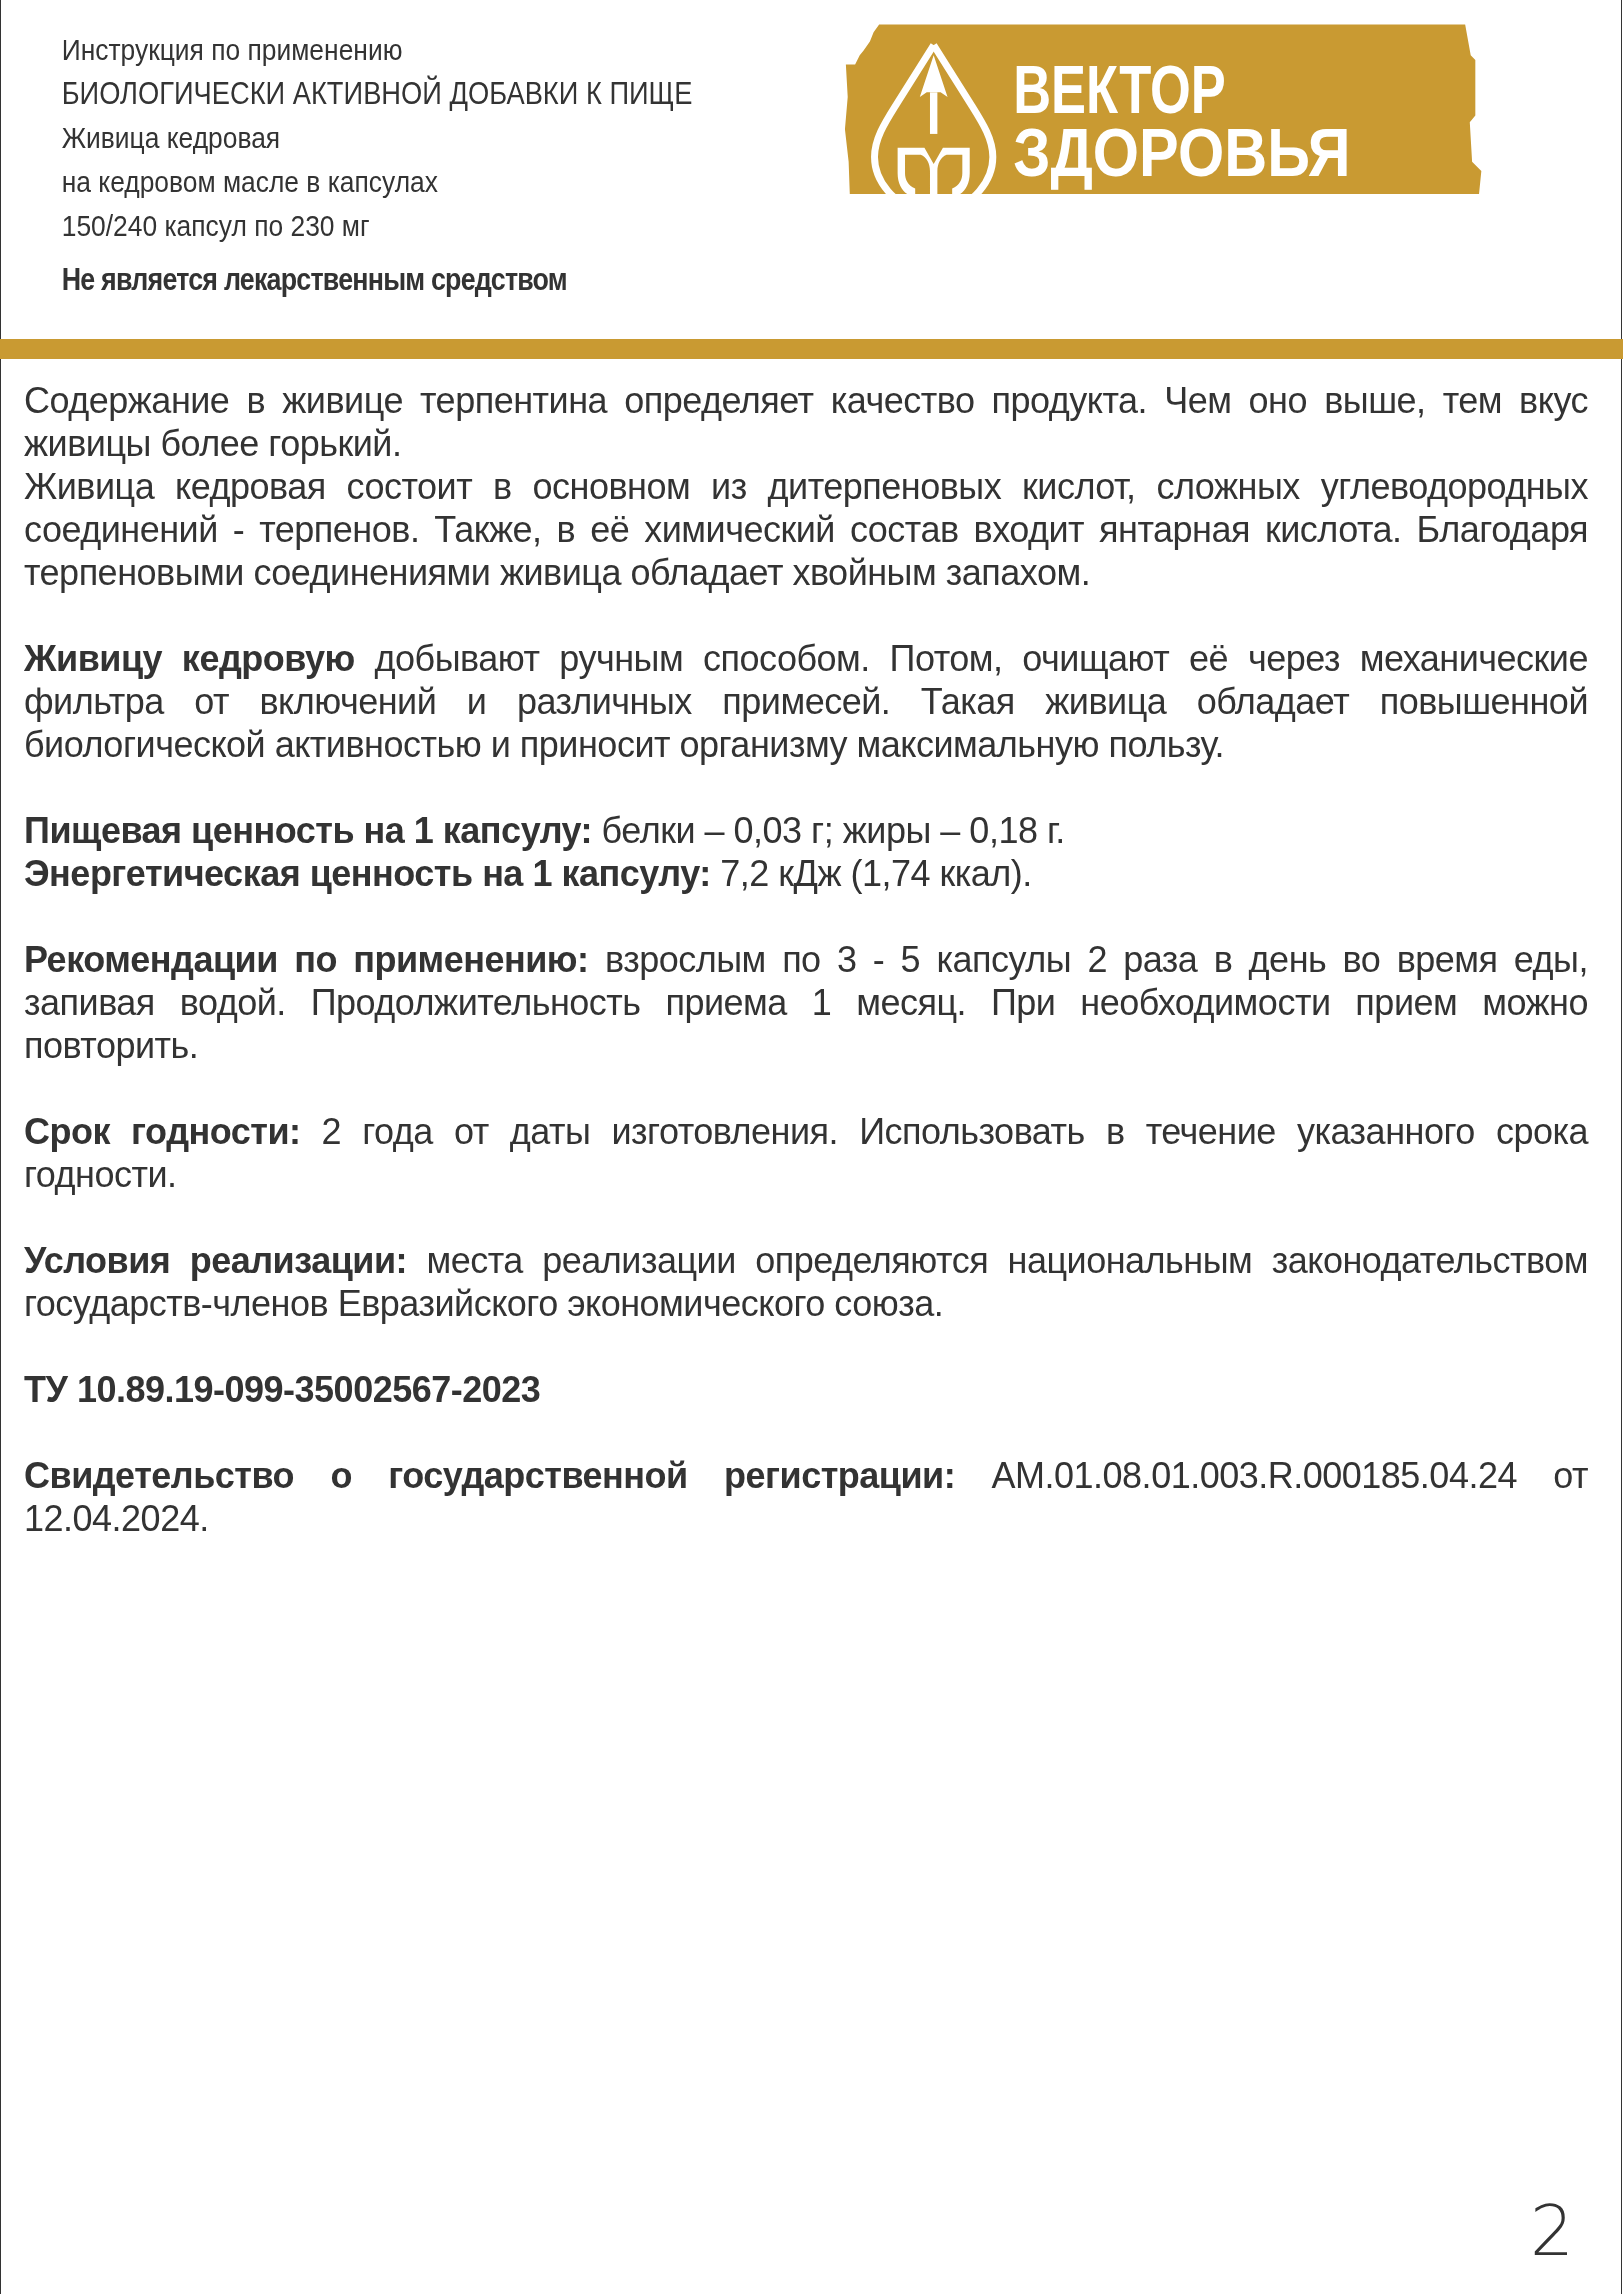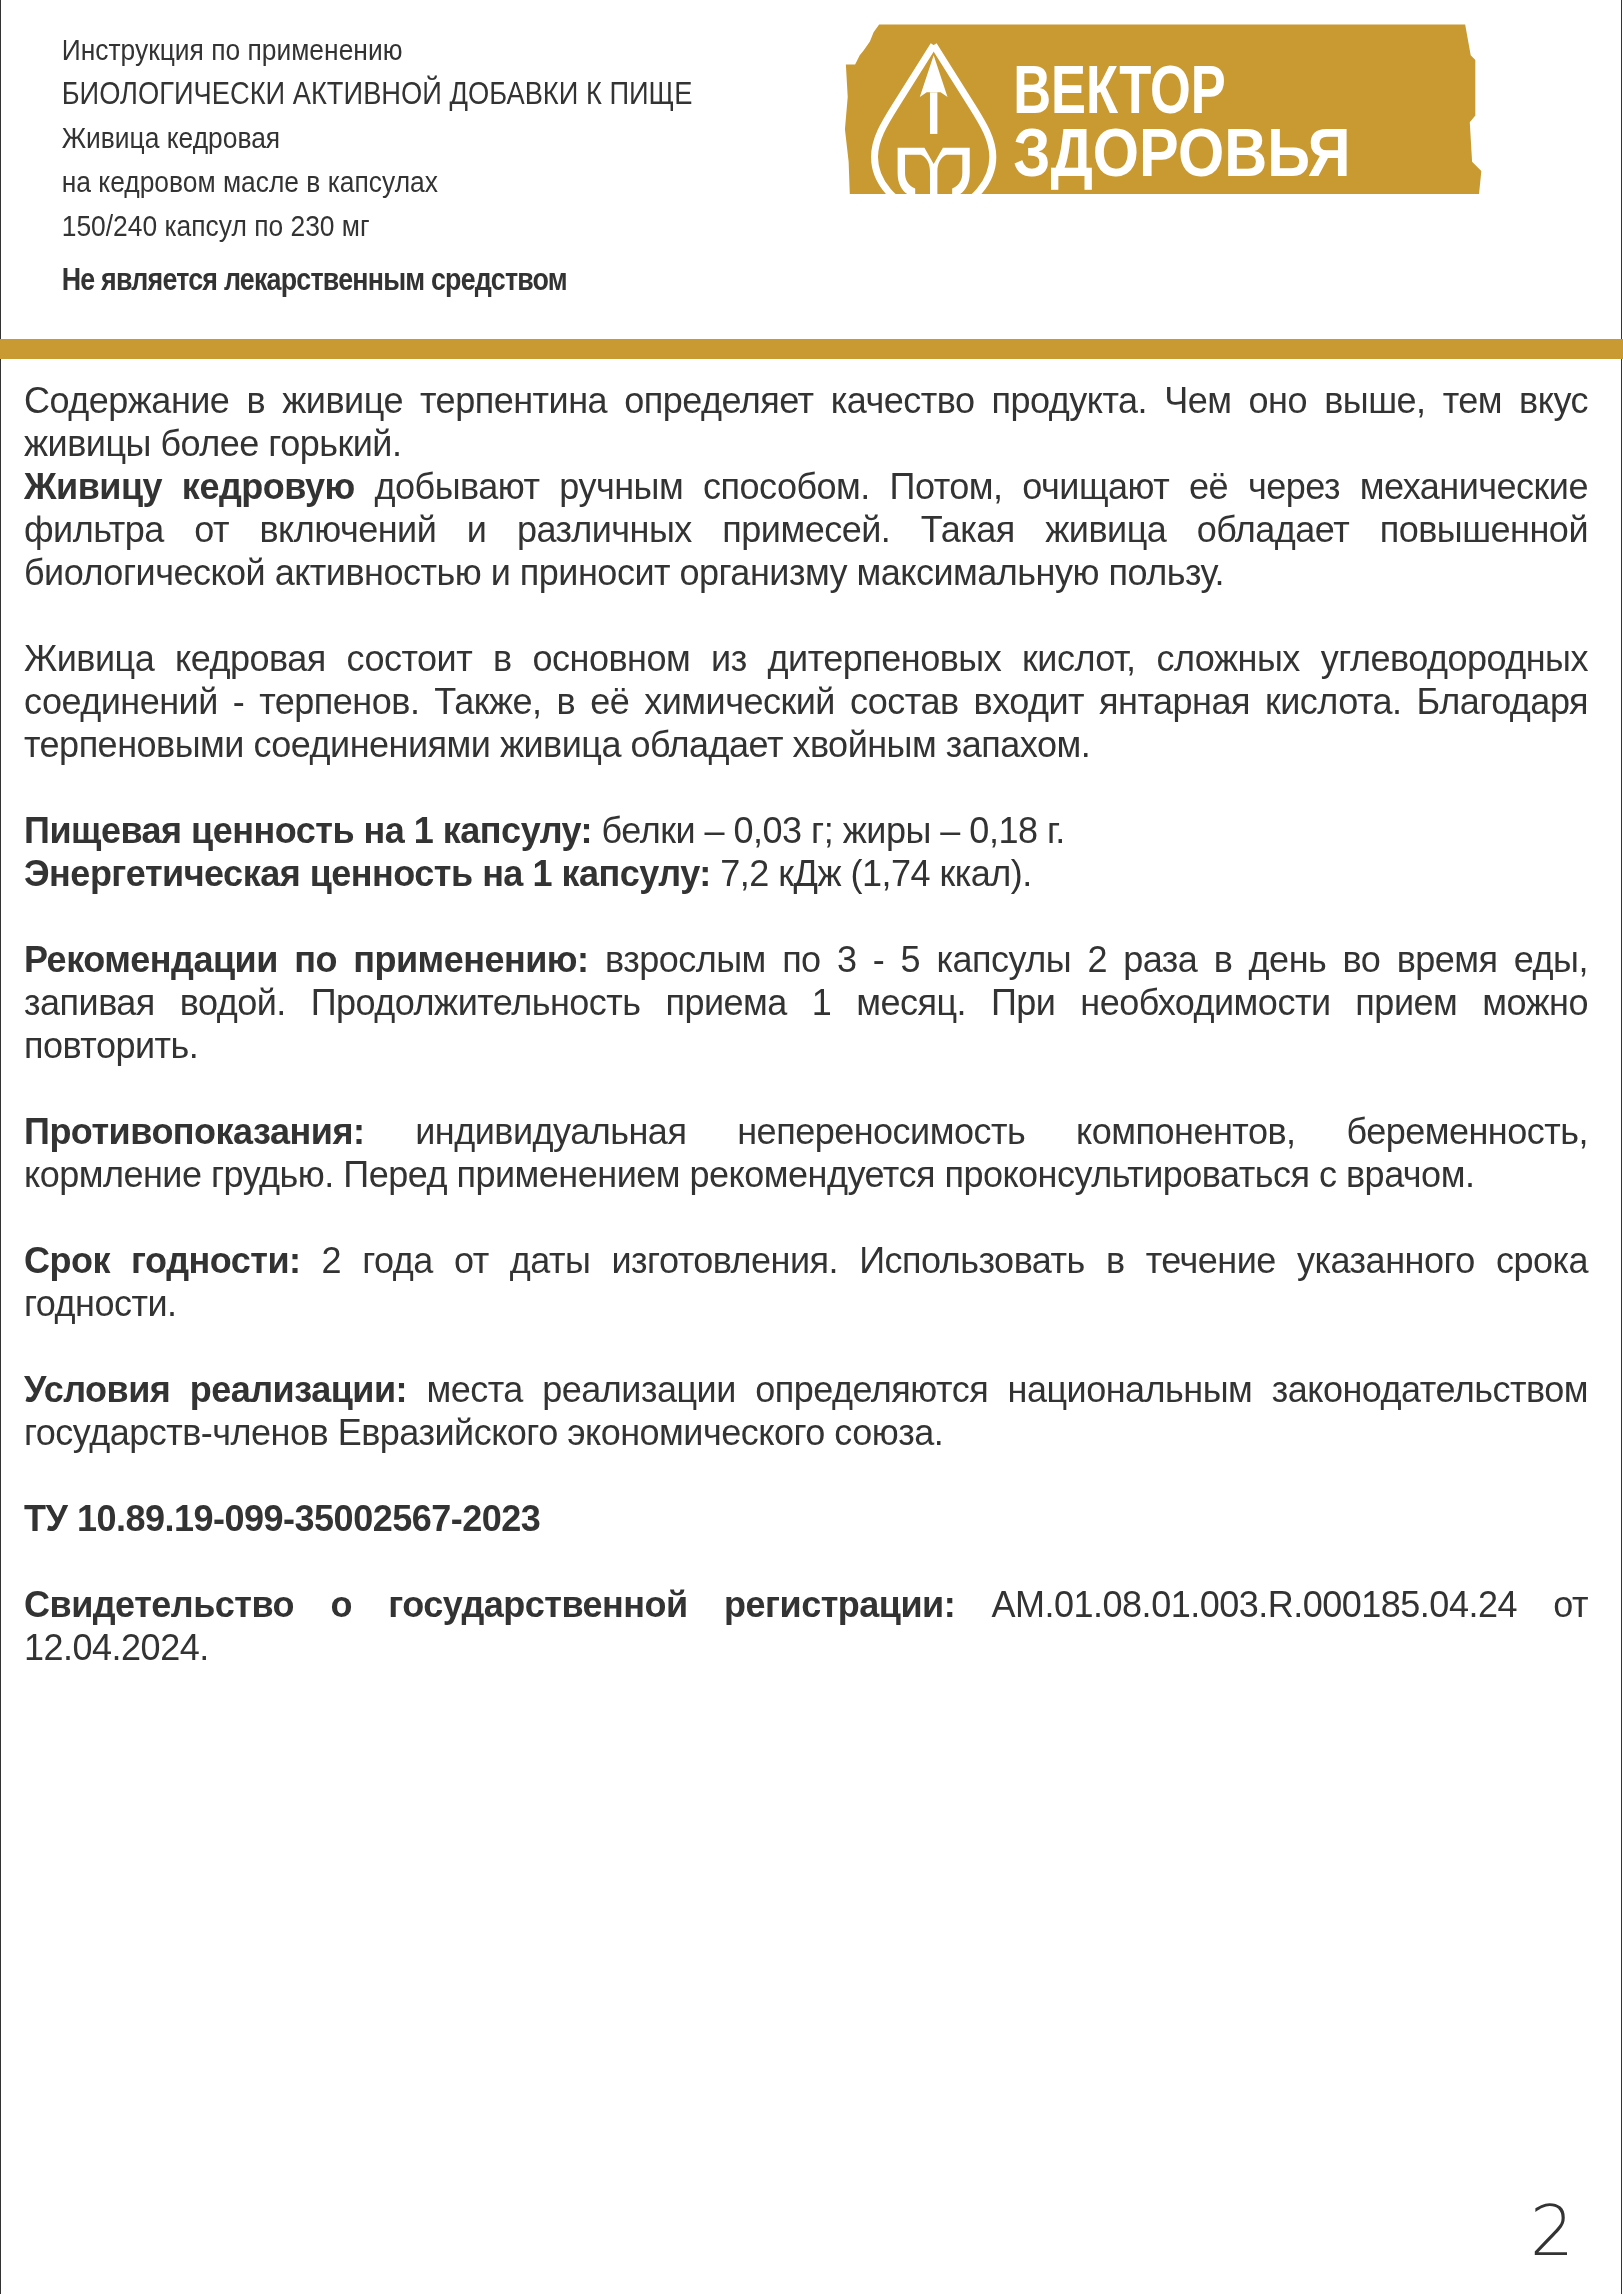--- a/index.html
+++ b/index.html
@@ -48,30 +48,29 @@
     <path d="M122 270 L180 270 L200 305 L220 270 L278 270 L278 325 C278 355 262 372 240 378 L240 358 C256 352 262 338 262 325 L262 285 L228 285 C215 290 208 305 208 320 L208 398 L192 398 L192 320 C192 305 185 290 172 285 L138 285 L138 325 C138 338 144 352 160 358 L160 378 C138 372 122 355 122 325 Z"></path>
   </g>
   <text x="372" y="195" font-family="Liberation Sans, sans-serif" font-weight="bold" font-size="150" fill="#fff" textLength="460" lengthAdjust="spacingAndGlyphs">ВЕКТОР</text>
   <text x="372" y="330" font-family="Liberation Sans, sans-serif" font-weight="bold" font-size="150" fill="#fff" textLength="730" lengthAdjust="spacingAndGlyphs">ЗДОРОВЬЯ</text>
 </svg>
 
 <div class="gold-band"></div>
 
 <div class="content">
   <p class="tight">Содержание в живице терпентина определяет качество продукта. Чем оно выше, тем вкус живицы более горький.</p>
+  <p>Живица кедровая состоит в основном из дитерпеновых кислот, сложных углеводородных соединений - терпенов. Также, в её химический состав входит янтарная кислота. Благодаря терпеновыми соединениями живица обладает хвойным запахом.</p>
+
   <p><b>Живицу кедровую</b><span> добывают ручным способом. Потом, очищают её через механические фильтра от включений и различных примесей. Такая живица обладает повышенной биологической активностью и приносит организму максимальную пользу.</span></p>
-
-  <p>Живица кедровая состоит в основном из дитерпеновых кислот, сложных углеводородных соединений - терпенов. Также, в её химический состав входит янтарная кислота. Благодаря терпеновыми соединениями живица обладает хвойным запахом.</p>
 
   <p class="tight"><b>Пищевая ценность на 1 капсулу:</b><span> белки – 0,03 г; жиры – 0,18 г.</span></p>
   <p><b>Энергетическая ценность на 1 капсулу:</b><span> 7,2 кДж (1,74 ккал).</span></p>
 
   <p><b>Рекомендации по применению:</b><span> взрослым по 3 - 5 капсулы 2 раза в день во время еды, запивая водой. Продолжительность приема 1 месяц. При необходимости прием можно повторить.</span></p>
 
-  <p><b>Противопоказания:</b><span> индивидуальная непереносимость компонентов, беременность, кормление грудью. Перед применением рекомендуется проконсультироваться с врачом.</span></p>
 
   <p><b>Срок годности:</b><span> 2 года от даты изготовления. Использовать в течение указанного срока годности.</span></p>
 
 
   <p><b>Условия реализации:</b><span> места реализации определяются национальным законодательством государств-членов Евразийского экономического союза.</span></p>
 
   <p><b>ТУ 10.89.19-099-35002567-2023</b></p>
 
   <p><b>Свидетельство о государственной регистрации:</b><span> AM.01.08.01.003.R.000185.04.24 от 12.04.2024.</span></p>
 </div>

